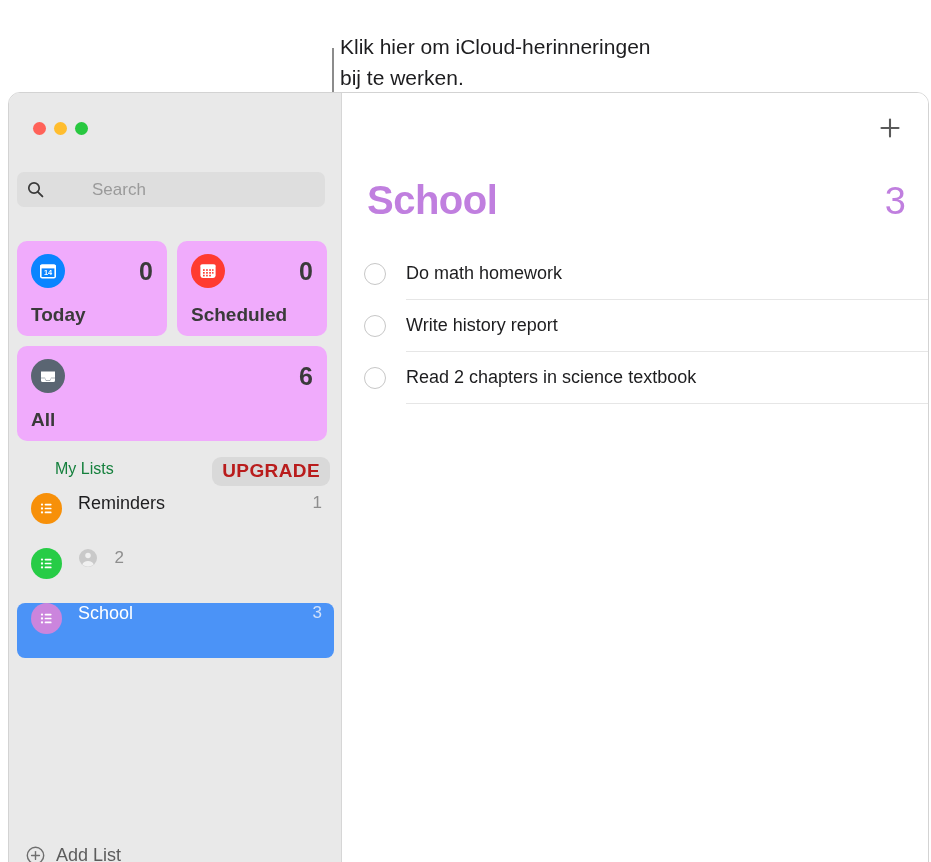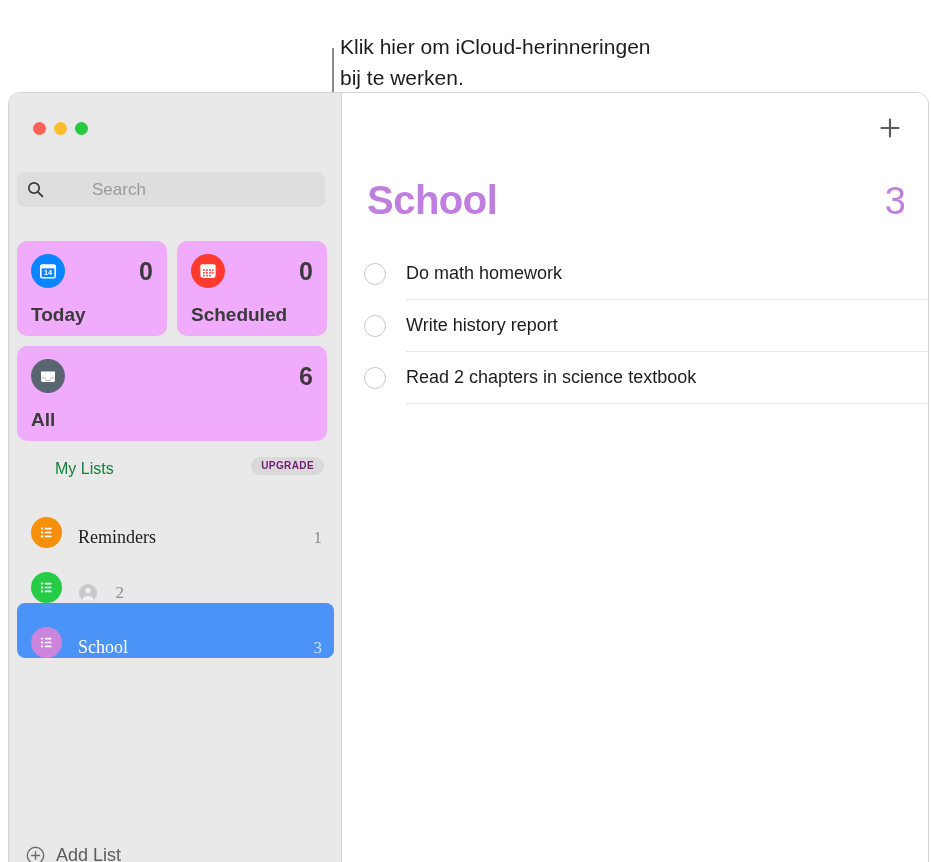--- a/index.html
+++ b/index.html
@@ -160,48 +160,47 @@
   #my-lists-title {
     position: absolute;
     left: 18px;
     top: 5px;
     font-size: 16px;
     color: #15803d;
     margin-left: 28px;
   }
   #upgrade-badge {
     position: absolute;
-    right: 18px;
+    right: 12px;
     top: 2px;
     background: #d9d9d9;
     border-radius: 9px;
     padding: 3px 10px 4px 10px;
-    font-size: 10px;
+    font-size: 19px;
     font-weight: bold;
     letter-spacing: 0.4px;
-    color: #701a75;
+    color: #b91c1c;
   }
 
   
   #list-rows {
     position: absolute;
     left: 0;
     top: 400px;
     width: 333px;
   }
   .list-row {
     position: relative;
     height: 55px;
     margin: 0 8px;
     border-radius: 8px;
     display: flex;
-    align-items: flex-end;
+    align-items: flex-start;
     padding: 0 12px 0 14px;
     box-sizing: border-box;
-    font-family: Liberation Serif, serif;
   }
   .list-row.selected { background: #4b93f7; }
   .list-icon {
     width: 31px;
     height: 31px;
     border-radius: 50%;
     flex: 0 0 31px;
     display: flex;
     align-items: center;
     justify-content: center;

